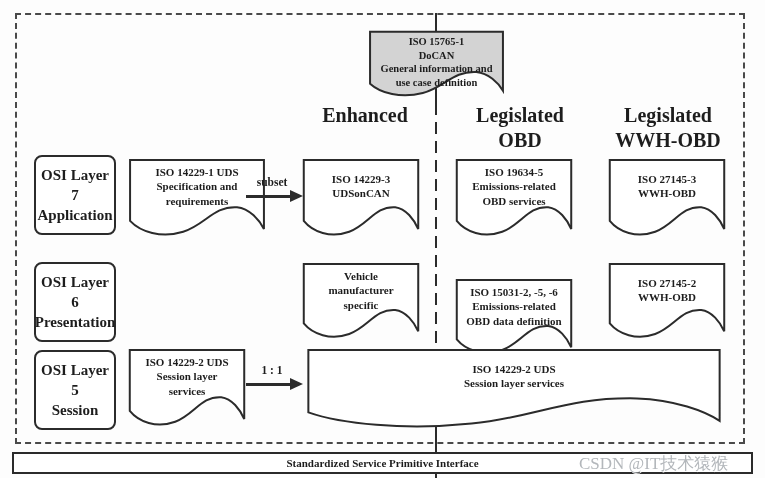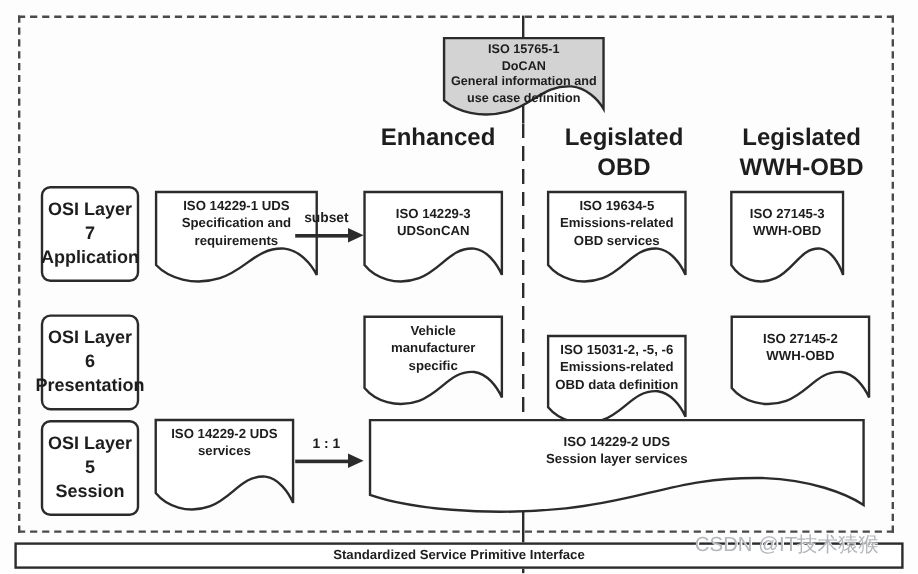--- a/index.html
+++ b/index.html
@@ -1,18 +1,18 @@
 <!DOCTYPE html>
 <html><head>
 <meta charset="utf-8">
 <style>
   html,body{margin:0;padding:0;background:#fff;}
   #canvas{
     position:relative;width:765px;height:478px;background:#fdfdfd;
-    font-family:Liberation Sans, sans-serif;color:#222;overflow:hidden;
+    font-family:Liberation Serif, serif;color:#222;overflow:hidden;
   }
   .outer-border{
     position:absolute;left:15px;top:13px;width:726px;height:427px;
     border:2px dashed #4a4a4a;
   }
   
   .doc{position:absolute;}
   .doc svg{position:absolute;left:0;top:0;width:100%;height:100%;display:block;}
   .doc path{fill:#ffffff;stroke:#2b2b2b;stroke-width:2;vector-effect:non-scaling-stroke;}
   .doc--gray path{fill:#d3d3d3;}
@@ -52,21 +52,21 @@
   }
   
   .bottom-bar{
     position:absolute;left:12px;top:452px;width:737px;height:18px;
     border:2px solid #2b2b2b;background:#fff;
     display:flex;align-items:center;justify-content:center;
     font-weight:bold;font-size:11px;color:#1d1d1d;
   }
   
   .watermark{
-    position:absolute;left:579px;top:442px;
+    position:absolute;left:579px;top:452px;
     font-size:17px;color:#b3b7bb;text-shadow:1px 1px 0 #ffffff;
     white-space:nowrap;
   }
 </style>
 </head>
 <body>
 
 <div id="canvas">
 
   <div class="outer-border"></div>
@@ -141,21 +141,21 @@
     <svg viewBox="0 0 200 120" preserveAspectRatio="none">
       <path d="M3,3 L3,92 C18,108 48,118 80,108 C112,98 124,70 158,72 C176,74 190,90 197,104 L197,3 Z"></path>
     </svg>
     <div class="doc-text">
       <div>ISO 19634-5</div>
       <div>Emissions-related</div>
       <div>OBD services</div>
     </div>
   </div>
 
-  <div class="doc" style="left:608px;top:158px;width:96px;height:82px;">
+  <div class="doc" style="left:608px;top:158px;width:118px;height:82px;">
     <svg viewBox="0 0 200 120" preserveAspectRatio="none">
       <path d="M3,3 L3,92 C18,108 48,118 80,108 C112,98 124,70 158,72 C176,74 190,90 197,104 L197,3 Z"></path>
     </svg>
     <div class="doc-text pad2">
       <div>ISO 27145-3</div>
       <div>WWH-OBD</div>
     </div>
   </div>
 
   <div class="doc" style="left:302px;top:262px;width:118px;height:80px;">
@@ -189,20 +189,21 @@
       <div>WWH-OBD</div>
     </div>
   </div>
 
   <div class="doc" style="left:128px;top:348px;width:118px;height:82px;">
     <svg viewBox="0 0 200 120" preserveAspectRatio="none">
       <path d="M3,3 L3,92 C18,108 48,118 80,108 C112,98 124,70 158,72 C176,74 190,90 197,104 L197,3 Z"></path>
     </svg>
     <div class="doc-text">
       <div>ISO 14229-2 UDS</div>
+      <div>Session layer</div>
       <div>services</div>
     </div>
   </div>
 
   <div class="arrow-label" style="left:242px;top:364px;">1 : 1</div>
   <div class="arrow-line" style="left:246px;top:383px;width:45px;"></div>
   <div class="arrow-head" style="left:290px;top:378px;"></div>
 
   <div class="doc" style="left:302px;top:348px;width:424px;height:84px;">
     <svg viewBox="0 0 200 120" preserveAspectRatio="none">

